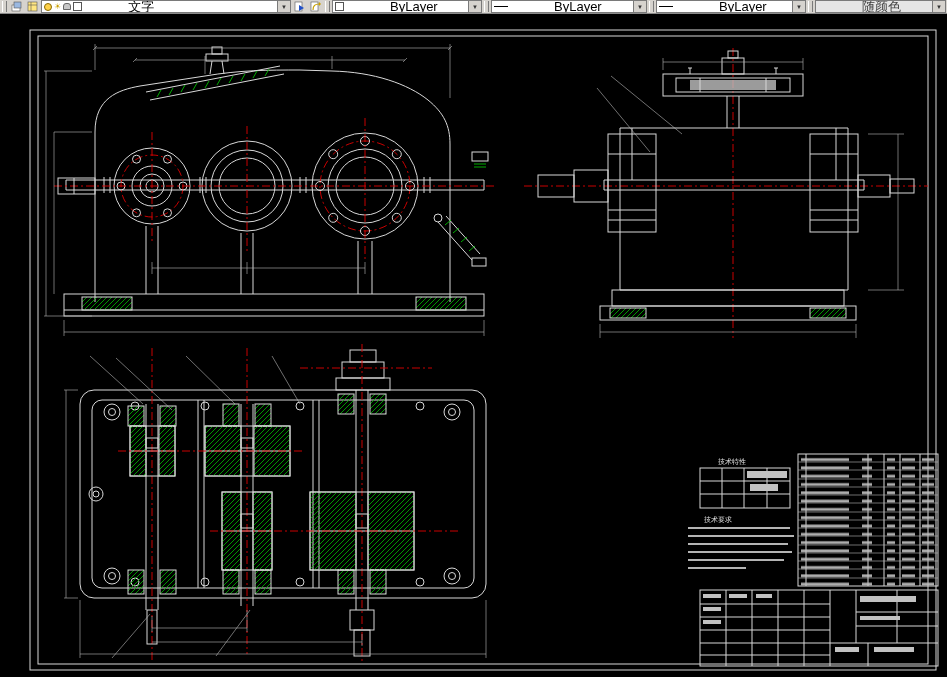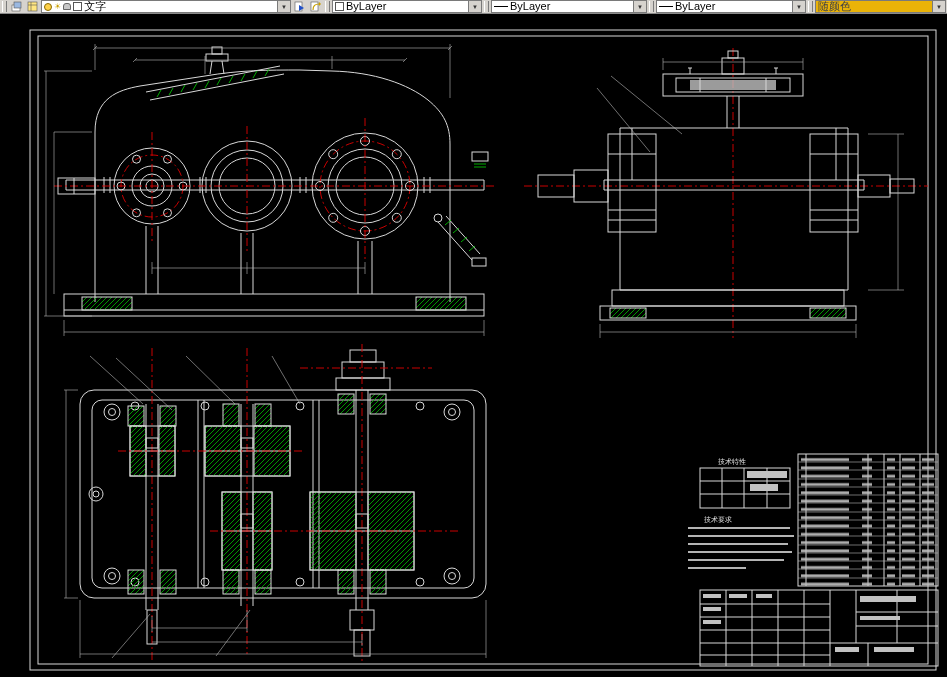--- a/index.html
+++ b/index.html
@@ -5,24 +5,24 @@
   html,body{margin:0;padding:0;}
   body{width:947px;height:677px;overflow:hidden;background:#000;font-family:"Liberation Sans",sans-serif;}
   
   .toolbar{box-sizing:border-box;width:947px;height:14px;background:#d6d3ce;border-bottom:1px solid #8a8a8a;
            display:flex;align-items:center;gap:1px;padding:0 1px;font-size:9px;}
   .grip{width:3px;height:11px;border-left:1px solid #ffffff;border-right:1px solid #7a7a7a;margin:0 1px;flex:0 0 auto;}
   .tbtn{box-sizing:border-box;width:15px;height:13px;background:#d6d3ce;border:1px solid #d6d3ce;padding:0;
         display:flex;align-items:center;justify-content:center;flex:0 0 auto;}
   .combo{box-sizing:border-box;height:13px;background:#ffffff;border:1px solid #7a7a7a;display:flex;align-items:center;
          gap:2px;padding-left:2px;color:#000;flex:0 0 auto;overflow:hidden;}
-  .combo .val{font-size:11px;line-height:11px;white-space:nowrap;}
+  .combo .val{font-size:13px;line-height:11px;white-space:nowrap;margin-left:44px;}
   .combo .drop{margin-left:auto;width:12px;height:11px;background:#d6d3ce;border-left:1px solid #7a7a7a;
                display:flex;align-items:center;justify-content:center;font-size:6px;color:#333;flex:0 0 auto;}
-  .combo.disabled{background:#eab308;color:#444;}
+  .combo.disabled{background:#e5e5e5;color:#444;}
   .sicon{display:inline-block;flex:0 0 auto;}
   .bulb{width:6px;height:6px;border-radius:50%;background:#ffd24a;border:1px solid #8a6a00;}
   .sun{color:#c9a002;font-size:8px;line-height:8px;}
   .lock{width:6px;height:5px;background:#c8c8c8;border:1px solid #666;border-radius:3px 3px 0 0;}
   .chip{width:7px;height:7px;background:#ffffff;border:1px solid #555;flex:0 0 auto;}
   .lt{width:14px;height:0;border-top:1px solid #000;flex:0 0 auto;}
   
   .canvas{position:relative;width:947px;height:663px;background:#000;}
   svg text{font-family:"Liberation Sans",sans-serif;}
   .w{stroke:#d8d8d8;stroke-width:1;fill:none;}

